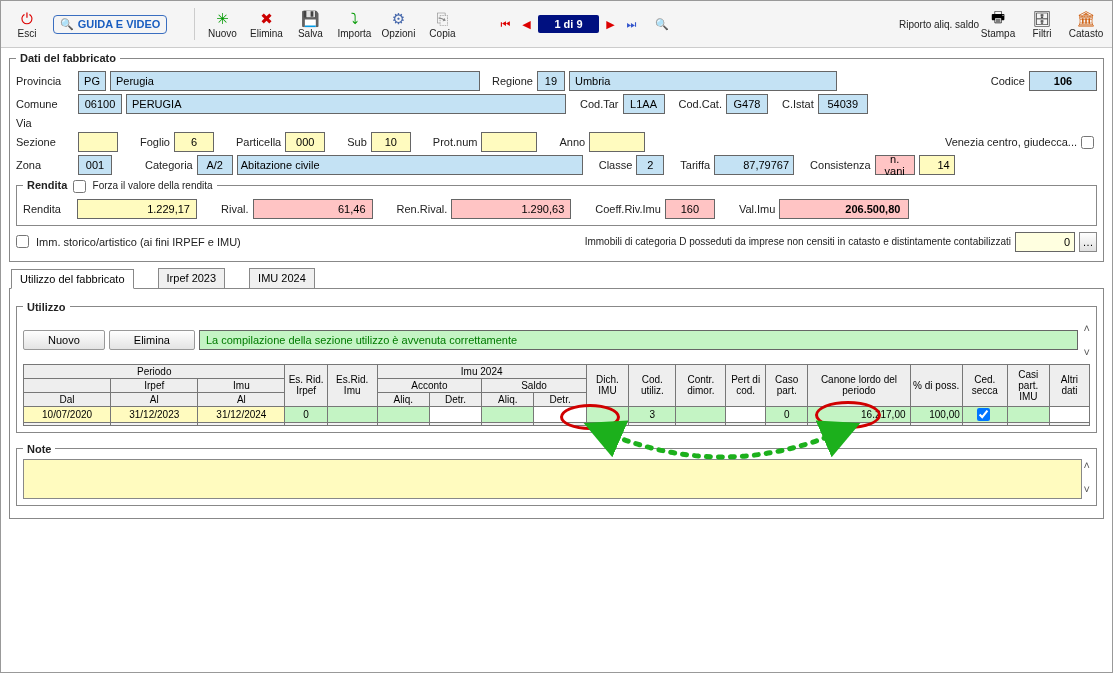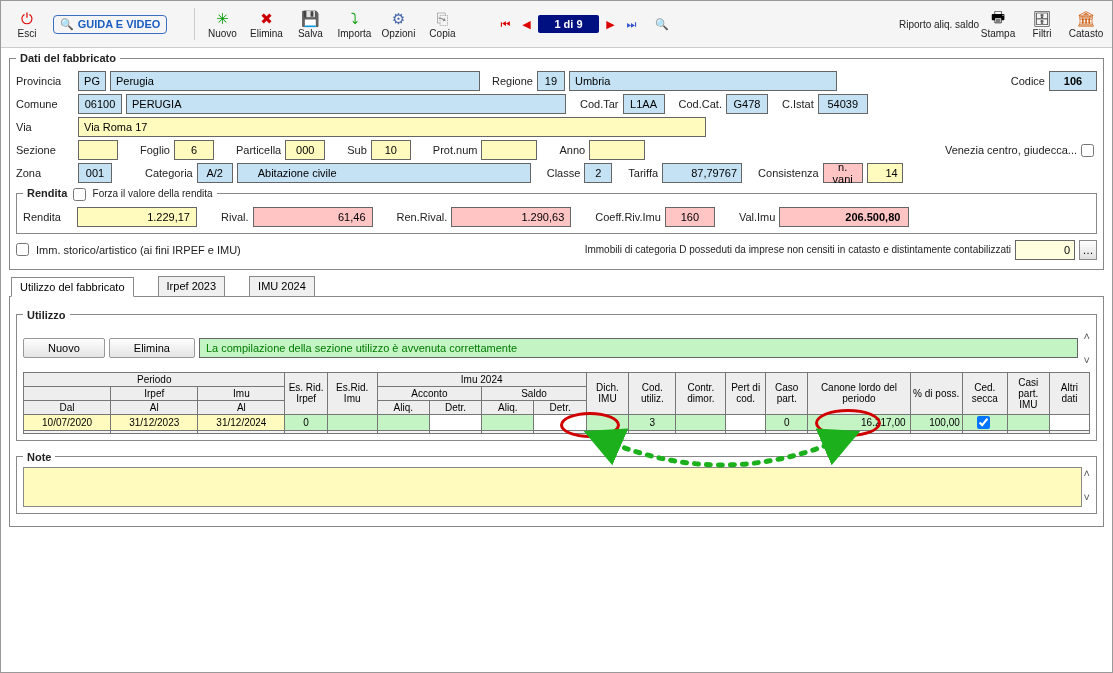--- a/index.html
+++ b/index.html
@@ -118,38 +118,37 @@
 
     <div class="row">
       <span class="lbl" style="width:58px">Provincia</span>
       <span class="in blue center" style="width:28px">PG</span>
       <span class="in blue" style="width:370px;padding-left:5px">Perugia</span>
       <span class="lbl" style="margin-left:8px">Regione</span>
       <span class="in blue center" style="width:28px">19</span>
       <span class="in blue" style="width:268px;padding-left:5px">Umbria</span>
       <span style="flex:1"></span>
       <span class="lbl">Codice</span>
-      <span class="in blue center bold" style="width:48px">106</span>
+      <span class="in blue center bold" style="width:68px">106</span>
     </div>
 
     <div class="row">
       <span class="lbl" style="width:58px">Comune</span>
       <span class="in blue center" style="width:44px">06100</span>
       <span class="in blue" style="width:440px;padding-left:5px">PERUGIA</span>
       <span class="lbl" style="margin-left:10px">Cod.Tar</span>
       <span class="in blue center" style="width:42px">L1AA</span>
       <span class="lbl" style="margin-left:10px">Cod.Cat.</span>
       <span class="in blue center" style="width:42px">G478</span>
       <span class="lbl" style="margin-left:10px">C.Istat</span>
       <span class="in blue center" style="width:50px">54039</span>
     </div>
 
     <div class="row">
       <span class="lbl" style="width:58px">Via</span>
-      <span class="in yellow" style="width:628px;padding-left:5px">Via Roma 17</span>
     </div>
 
     <div class="row">
       <span class="lbl" style="width:58px">Sezione</span>
       <span class="in yellow center" style="width:40px"></span>
       <span class="lbl" style="margin-left:18px">Foglio</span>
       <span class="in yellow center" style="width:40px">6</span>
       <span class="lbl" style="margin-left:18px">Particella</span>
       <span class="in yellow center" style="width:40px">000</span>
       <span class="lbl" style="margin-left:18px">Sub</span>
@@ -161,21 +160,21 @@
       <span style="flex:1"></span>
       <span class="lbl">Venezia centro, giudecca...</span>
       <input type="checkbox" style="">
     </div>
 
     <div class="row">
       <span class="lbl" style="width:58px">Zona</span>
       <span class="in blue center" style="width:34px">001</span>
       <span class="lbl" style="margin-left:29px">Categoria</span>
       <span class="in blue center" style="width:36px">A/2</span>
-      <span class="in blue" style="width:294px;padding-left:20px">Abitazione civile</span>
+      <span class="in blue" style="width:346px;padding-left:3px">Abitazione civile</span>
       <span class="lbl" style="margin-left:12px">Classe</span>
       <span class="in blue center" style="width:28px">2</span>
       <span class="lbl" style="margin-left:12px">Tariffa</span>
       <span class="in blue right" style="width:80px;padding-right:4px">87,79767</span>
       <span class="lbl" style="margin-left:12px">Consistenza</span>
       <span class="in pink center" style="width:40px">n. vani</span>
       <span class="in yellow right" style="width:36px;padding-right:4px">14</span>
     </div>
 
     <fieldset style="margin:4px 0 0 0;padding:3px 6px">

